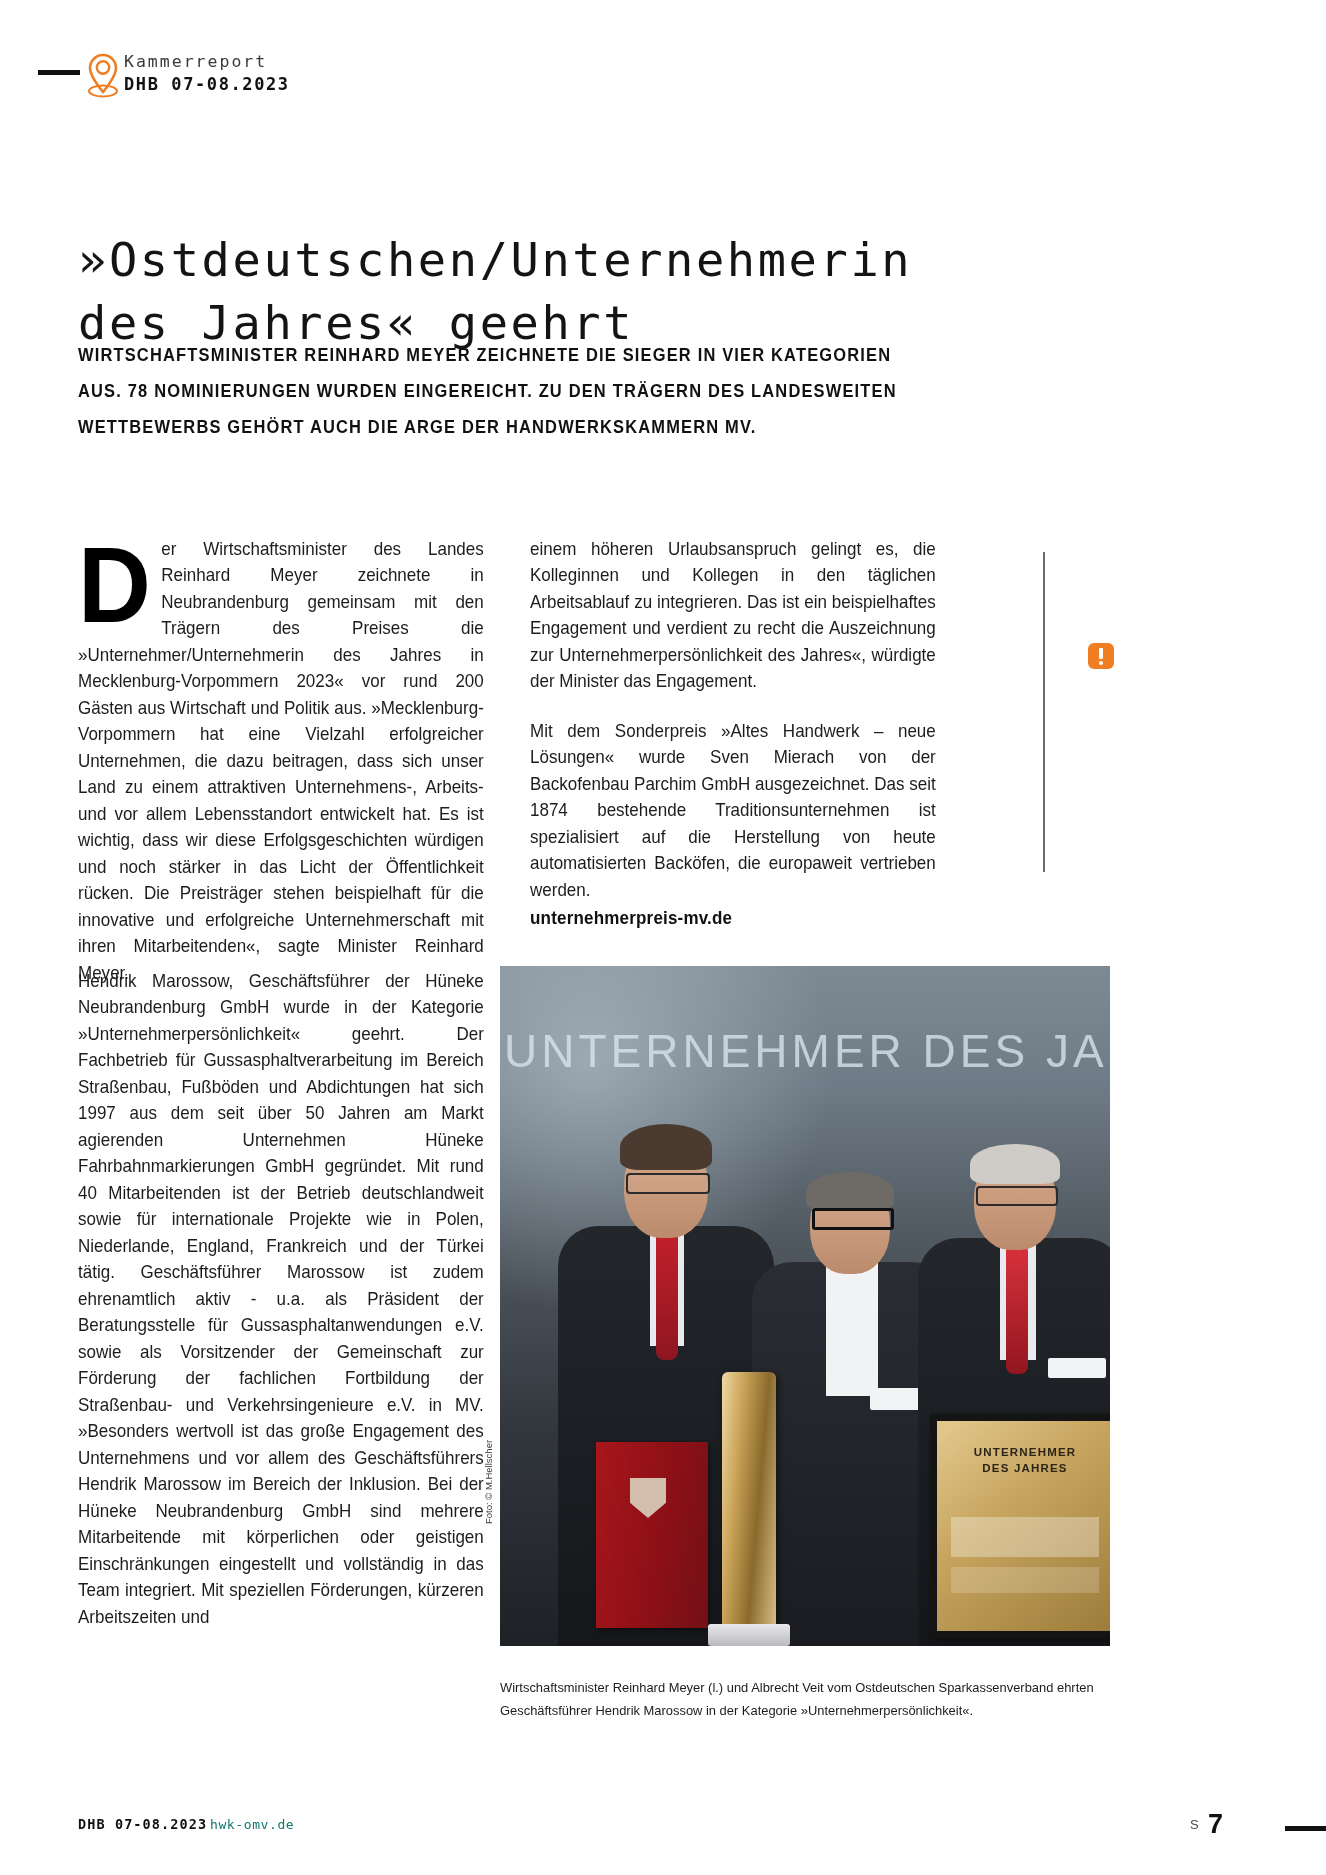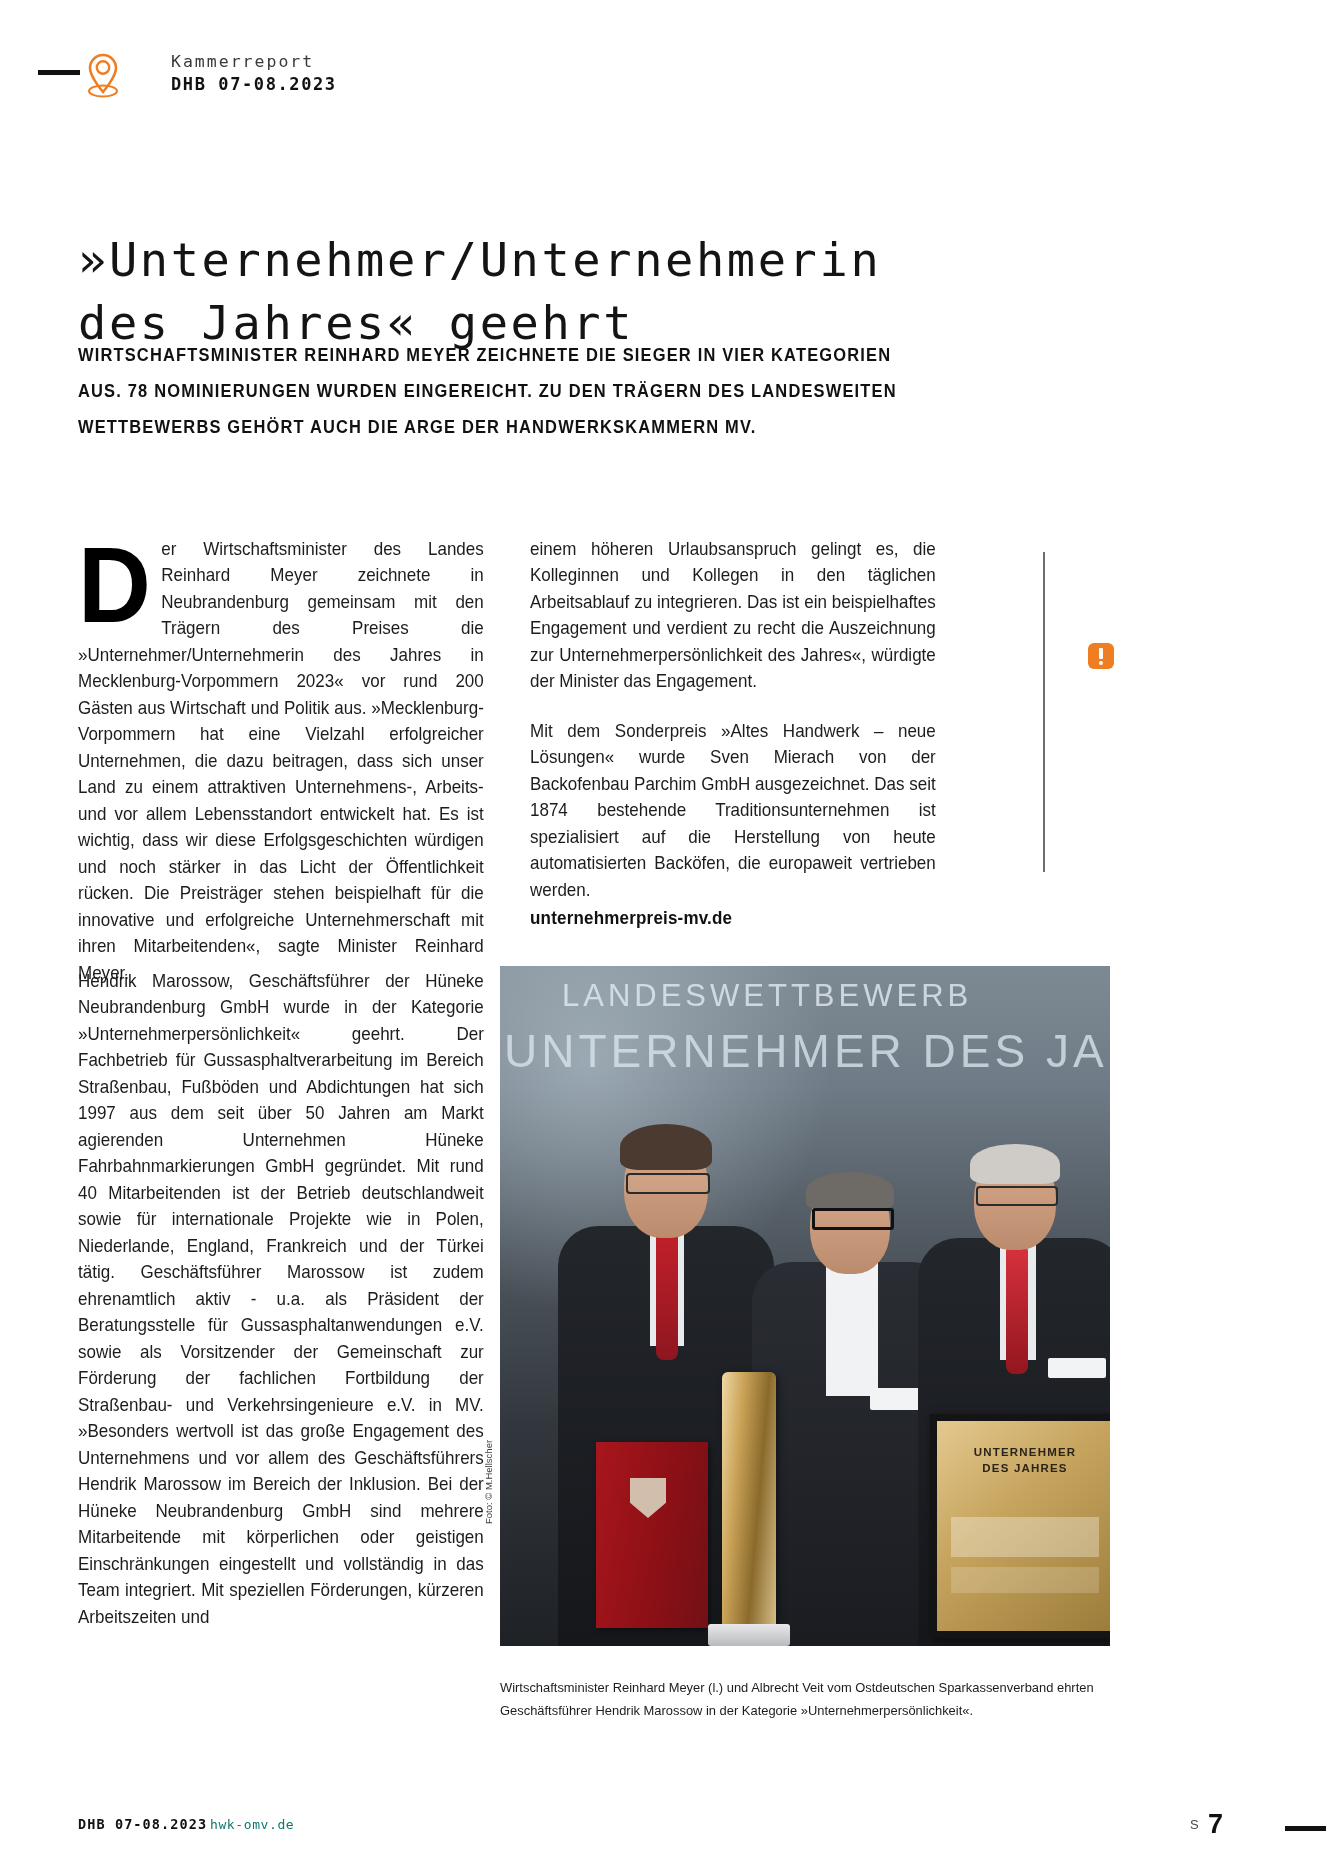--- a/index.html
+++ b/index.html
@@ -36,21 +36,20 @@
     position: absolute;
     left: 86px;
     top: 22px;
     width: 34px;
     height: 46px;
   }
   #masthead-text {
     position: absolute;
     left: 124px;
     top: 22px;
-    margin-left: 47px;
   }
   #kammerreport {
     font-family: "DejaVu Sans Mono", monospace;
     font-size: 16.5px;
     letter-spacing: 2.0px;
     color: #3a3a3a;
     line-height: 1.25;
     white-space: nowrap;
   }
   #issue-line {
@@ -433,21 +432,21 @@
     <circle cx="17" cy="15.5" r="6.2" fill="none" stroke="#ef7d22" stroke-width="2.4"></circle>
   </svg>
 
   <div id="masthead-text">
     <div id="kammerreport">Kammerreport</div>
     <div id="issue-line">DHB 07-08.2023</div>
   </div>
 </div>
 
 <h1 id="headline">
-  <span class="hl-line">»Unternehmer/Unternehmerin</span>
+  <span class="hl-line">»Ostdeutschen/Unternehmerin</span>
   <span class="hl-line">des Jahres« geehrt</span>
 </h1>
 
 <div id="dek">
   <span class="dek-line">WIRTSCHAFTSMINISTER REINHARD MEYER ZEICHNETE DIE SIEGER IN VIER KATEGORIEN</span>
   <span class="dek-line">AUS. 78 NOMINIERUNGEN WURDEN EINGEREICHT. ZU DEN TRÄGERN DES LANDESWEITEN</span>
   <span class="dek-line">WETTBEWERBS GEHÖRT AUCH DIE ARGE DER HANDWERKSKAMMERN MV.</span>
 </div>
 
 <div class="col" id="col1">
@@ -475,21 +474,20 @@
     <span class="bang-stem"></span>
     <span class="bang-dot"></span>
   </div>
 </aside>
 
 <figure id="photo-block" style="margin:0;">
   <div id="photo">
     <div id="backdrop">
       <div id="backdrop-sheen"></div>
     </div>
-    <div class="wall-text" id="wall1">LANDESWETTBEWERB</div>
     <div class="wall-text" id="wall2">UNTERNEHMER DES JAHRES</div>
 
     <div class="person" id="p1">
       <div class="suit"></div>
       <div class="shirt"></div>
       <div class="tie"></div>
       <div class="head"></div>
       <div class="hair"></div>
       <div class="glasses"></div>
     </div>

